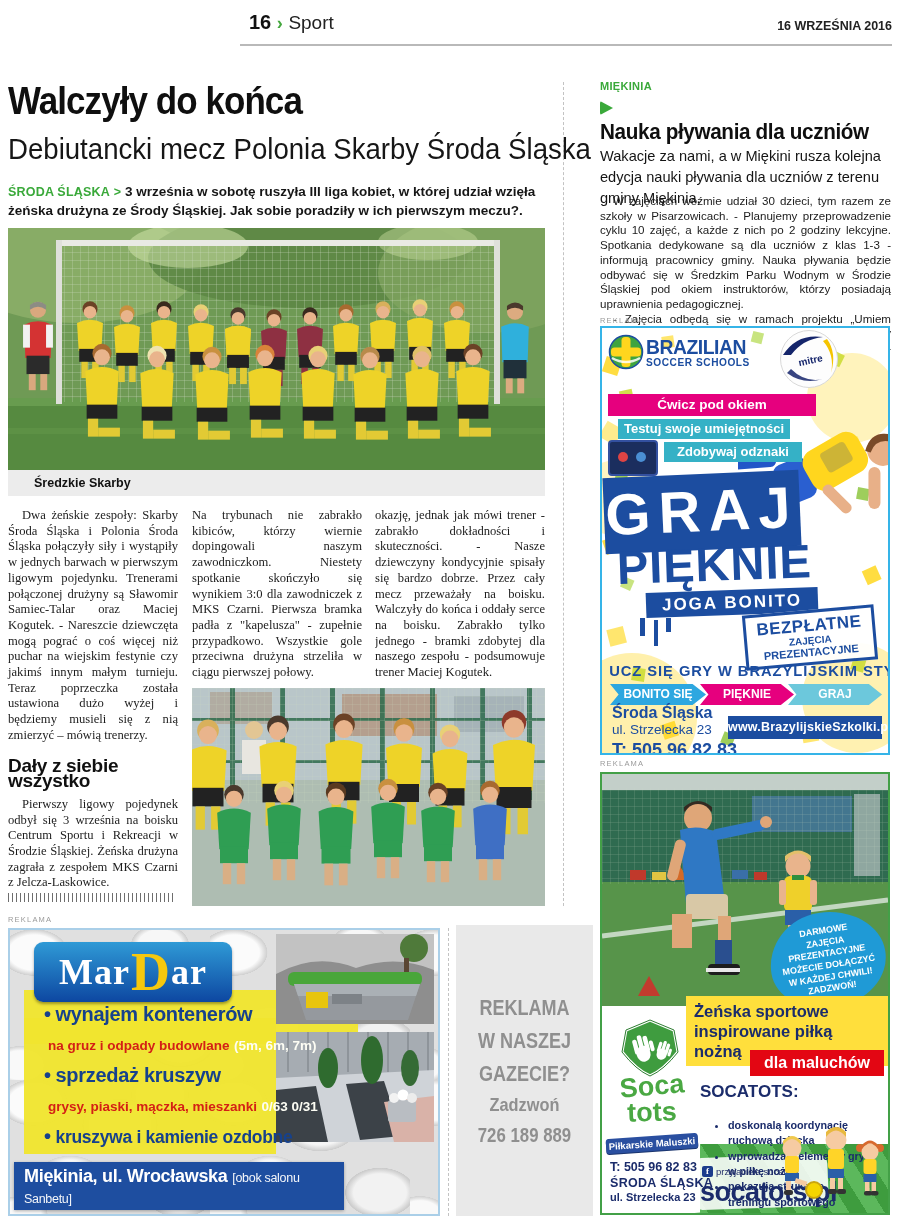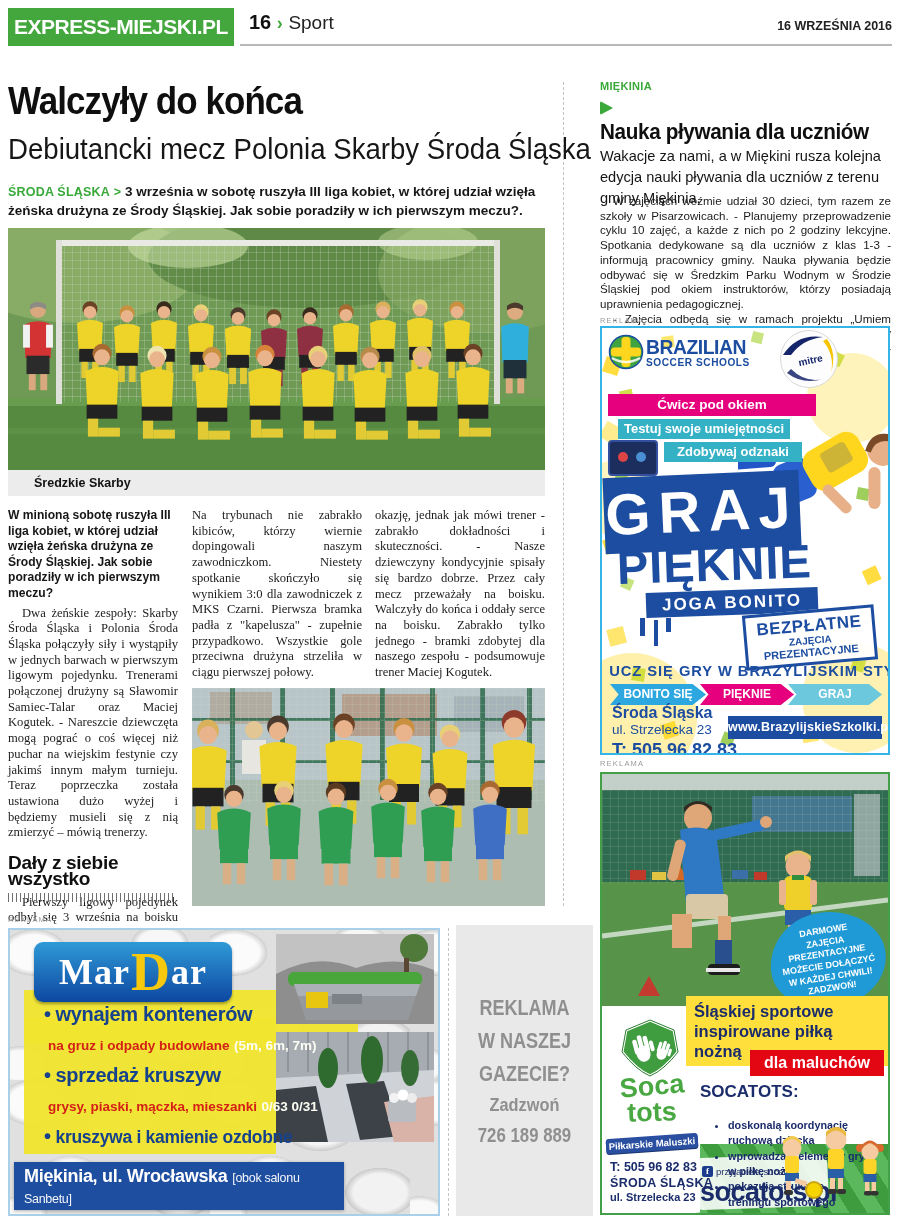--- a/index.html
+++ b/index.html
@@ -167,23 +167,20 @@
             text-align:center;color:#8f8f8f;font-weight:bold}
   .ad-house .hl{font-size:22px;line-height:1.5;transform:scaleX(.82);transform-origin:center}
   .ad-house .hz{font-size:19px;line-height:1.6;transform:scaleX(.86);transform-origin:center}
   .ad-house .hp{font-size:20px;line-height:1.5;transform:scaleX(.84);transform-origin:center}
 </style>
 </head>
 <body>
 
 <div class="page">
 
-  <div class="abs logo-box">
-    <span>EXPRESS-MIEJSKI.PL</span>
-  </div>
   <div class="abs sec">
     <b>16</b>
     <span class="chev">›</span>
     <span class="nm">Sport</span>
   </div>
   <div class="abs date">16 WRZEŚNIA 2016</div>
   <div class="abs head-rule"></div>
 
   <div class="abs ttl cond">Walczyły do końca</div>
   <div class="abs sub cond">Debiutancki mecz Polonia Skarby Środa Śląska</div>
@@ -265,21 +262,20 @@
       <use href="#pk" transform="translate(257,129) scale(1.28)" style="--h:#d9833a"></use>
       <use href="#pk" transform="translate(310,130) scale(1.28)" style="--h:#e8d076"></use>
       <use href="#pk" transform="translate(362,131) scale(1.28)" style="--h:#b88a4a"></use>
       <use href="#pk" transform="translate(414,130) scale(1.28)" style="--h:#e0c068"></use>
       <use href="#pk" transform="translate(465,128) scale(1.28)" style="--h:#6b4226"></use>
     </svg>
   </div>
   <div class="abs cap">Średzkie Skarby</div>
 
   <div class="abs col" style="left:8px;height:400px">
-    <p class="intro">W minioną sobotę ruszyła III liga kobiet, w której udział wzięła żeńska drużyna ze Środy Śląskiej. Jak sobie poradziły w ich pierwszym meczu?</p>
     <p class="ind">Dwa żeńskie zespoły: Skarby Środa Śląska i Polonia Środa Śląska połączyły siły i wystąpiły w jednych barwach w pierwszym ligowym pojedynku. Trenerami połączonej drużyny są Sławomir Samiec-Talar oraz Maciej Kogutek. - Nareszcie dziewczęta mogą pograć o coś więcej niż puchar na wiejskim festynie czy jakimś innym małym turnieju. Teraz poprzeczka została ustawiona dużo wyżej i będziemy musieli się z nią zmierzyć – mówią trenerzy.</p>
     <div class="subhead">Dały z siebie wszystko</div>
     <p class="ind">Pierwszy ligowy pojedynek odbył się 3 września na boisku Centrum Sportu i Rekreacji w Środzie Śląskiej. Żeńska drużyna zagrała z zespołem MKS Czarni z Jelcza-Laskowice.</p>
   </div>
   <div class="abs col" style="left:192px;height:172px;overflow:hidden">
     <p>Na trybunach nie zabrakło kibiców, którzy wiernie dopingowali naszym zawodniczkom. Niestety spotkanie skończyło się wynikiem 3:0 dla zawodniczek z MKS Czarni. Pierwsza bramka padła z "kapelusza" - zupełnie przypadkowo. Wszystkie gole przeciwna drużyna strzeliła w ciągu pierwszej połowy.</p>
 
   </div>
   <div class="abs col" style="left:375px;height:172px;overflow:hidden">
     <p>okazję, jednak jak mówi trener - zabrakło dokładności i skuteczności. - Nasze dziewczyny kondycyjnie spisały się bardzo dobrze. Przez cały mecz przeważały na boisku. Walczyły do końca i oddały serce na boisku. Zabrakło tylko jednego - bramki zdobytej dla naszego zespołu - podsumowuje trener Maciej Kogutek.</p>
@@ -498,21 +494,21 @@
       <div>MOŻECIE DOŁĄCZYĆ</div>
       <div>W KAŻDEJ CHWILI!</div>
       <div>ZADZWOŃ!</div>
     </div>
 
     <div class="abs soc-stripes"></div>
     <div class="abs soc-wedge"></div>
     <div class="abs soc-blob"></div>
 
     <div class="abs soc-yellow">
-      <div>Śląskiej sportowe</div>
+      <div>Żeńska sportowe</div>
       <div>inspirowane piłką nożną</div>
     </div>
     <div class="abs soc-red">dla maluchów</div>
 
     <div class="abs soc-bul">
       <div class="h">SOCATOTS:</div>
       <ul>
         <li>doskonalą koordynację ruchową dziecka</li>
         <li>wprowadzają elementy gry w piłkę nożną</li>
         <li>pokazują strukturę treningu sportowego</li>

